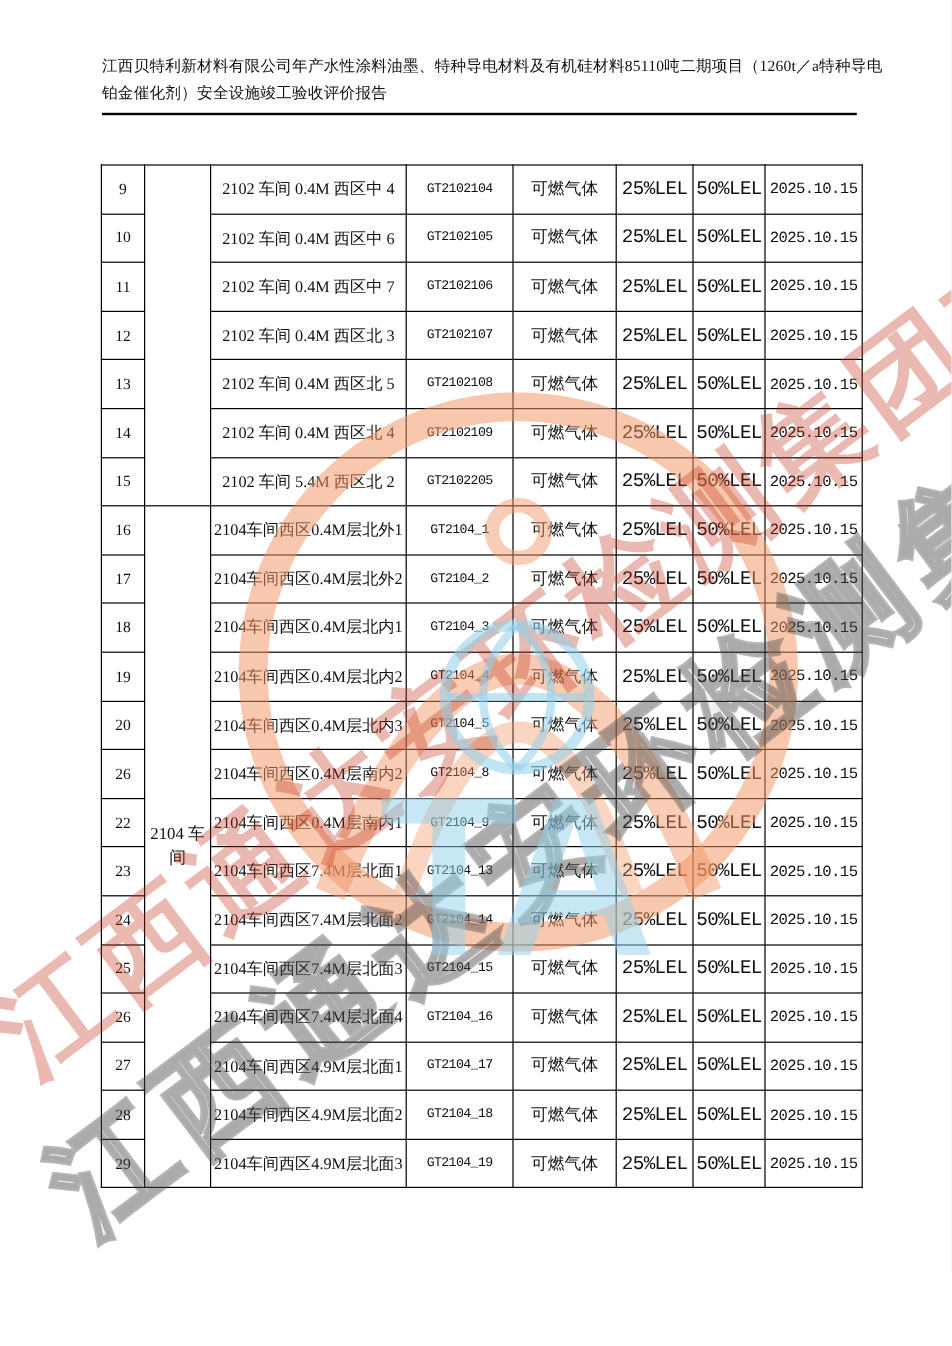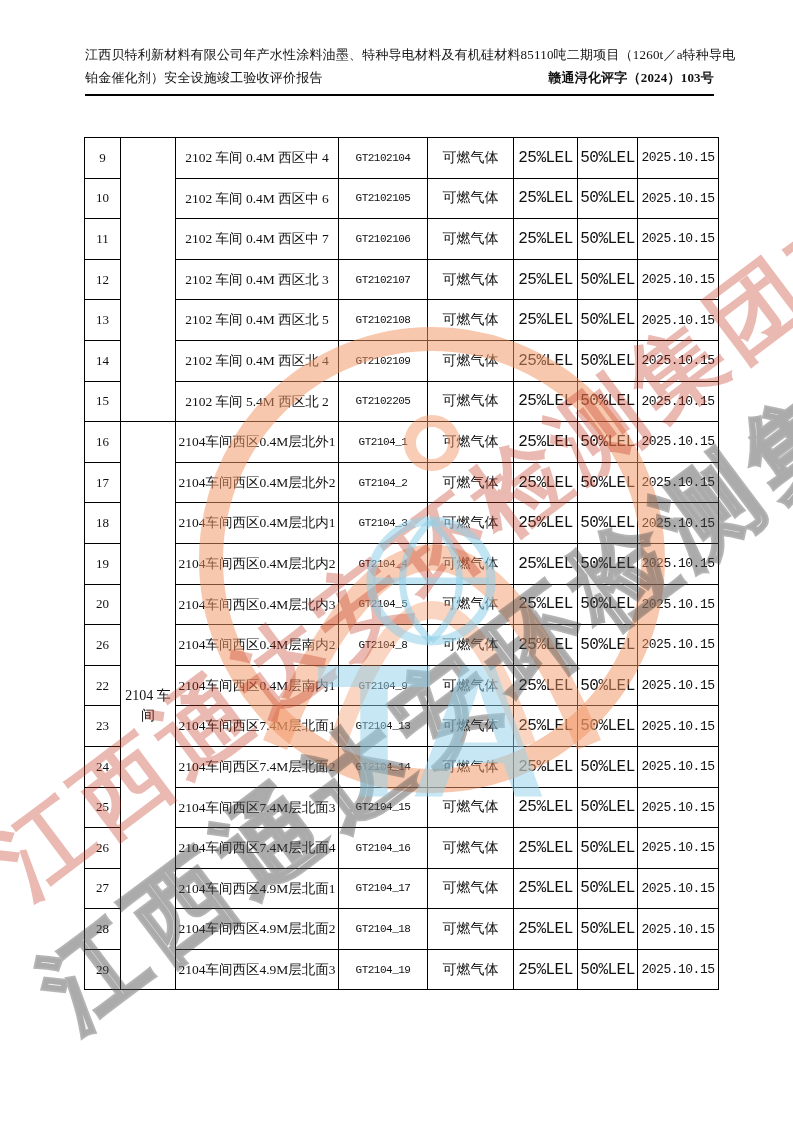--- a/index.html
+++ b/index.html
@@ -57,21 +57,20 @@
 </style>
 </head>
 <body>
 
 <div class="page">
 
   <div class="header">
     <div class="header-line">江西贝特利新材料有限公司年产水性涂料油墨、特种导电材料及有机硅材料85110吨二期项目（1260t／a特种导电</div>
     <div class="header-line3">
       <span>铂金催化剂）安全设施竣工验收评价报告</span>
-      <span class="doc-number">赣通浔化评字（2024）103号</span>
     </div>
   </div>
 
   <table class="main">
     <colgroup>
       <col style="width:36px">
         <col style="width:55px">
         <col style="width:163px">
         <col style="width:89px">
       <col style="width:86px">

